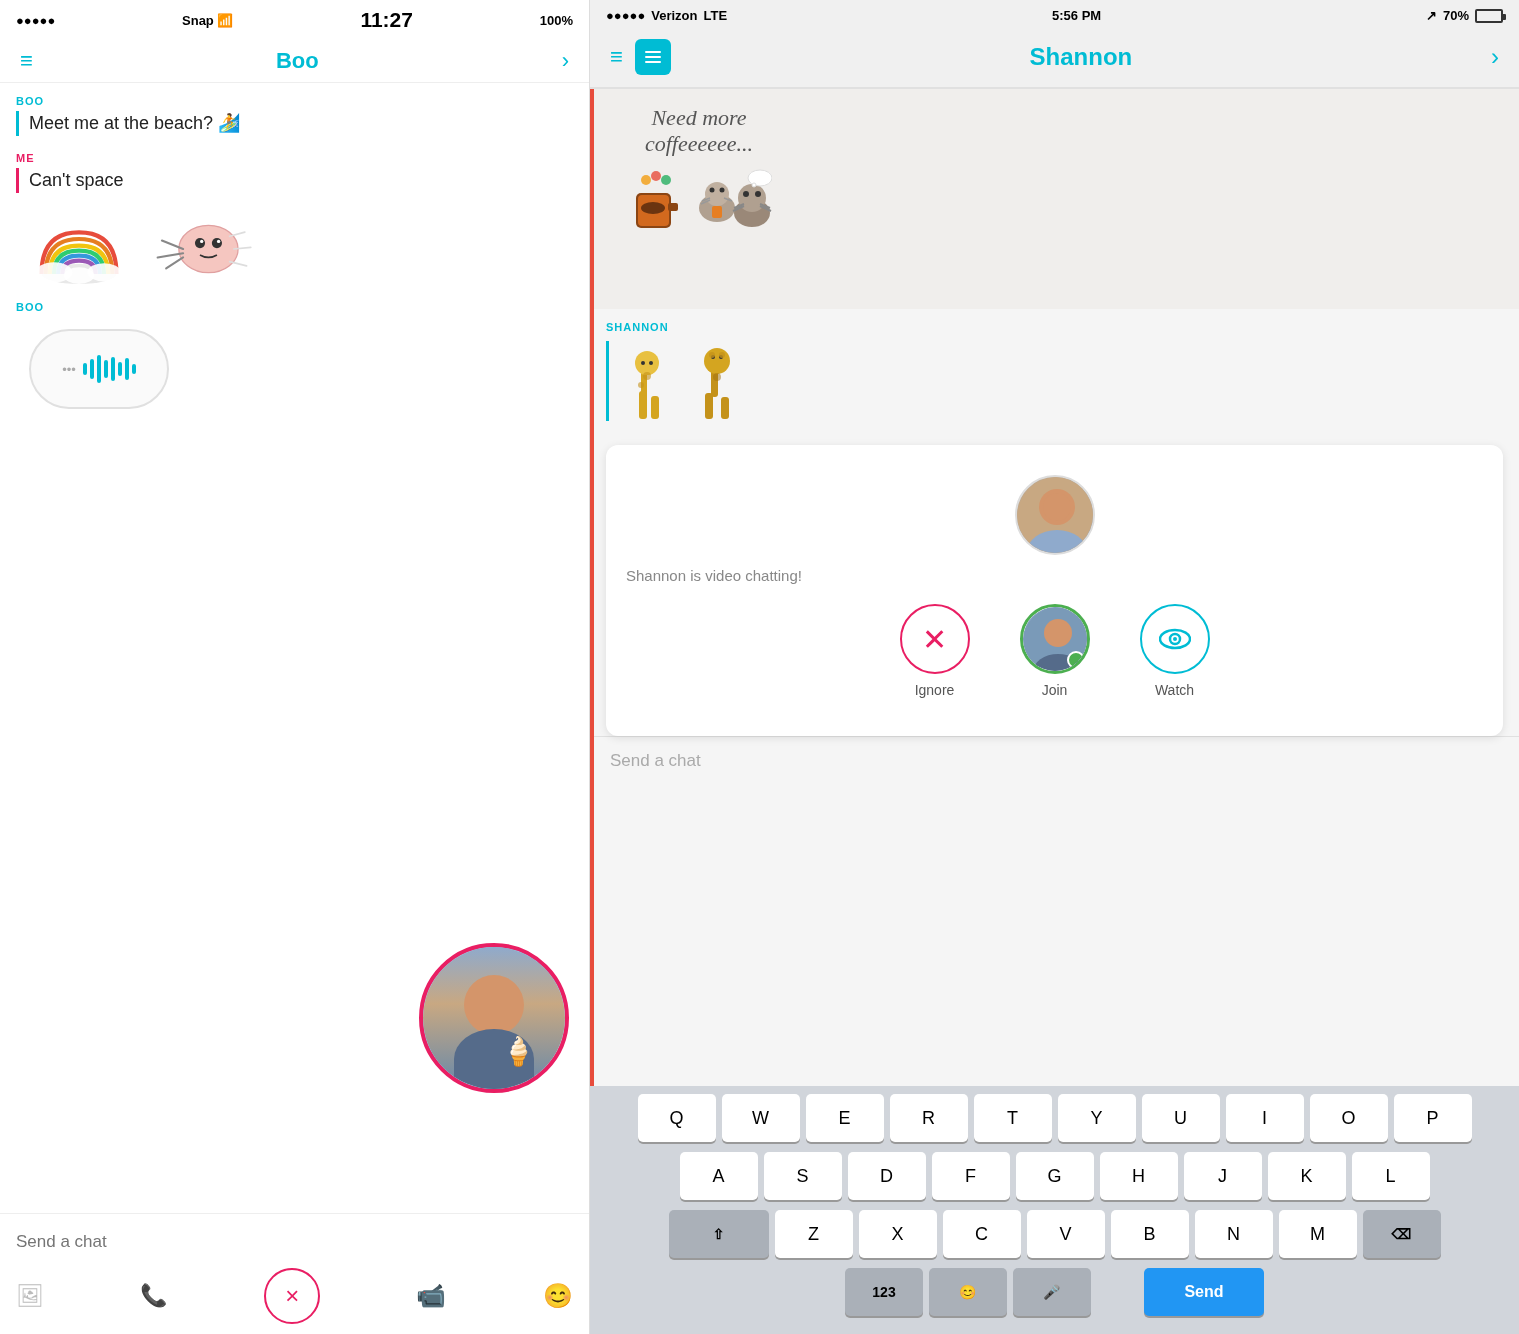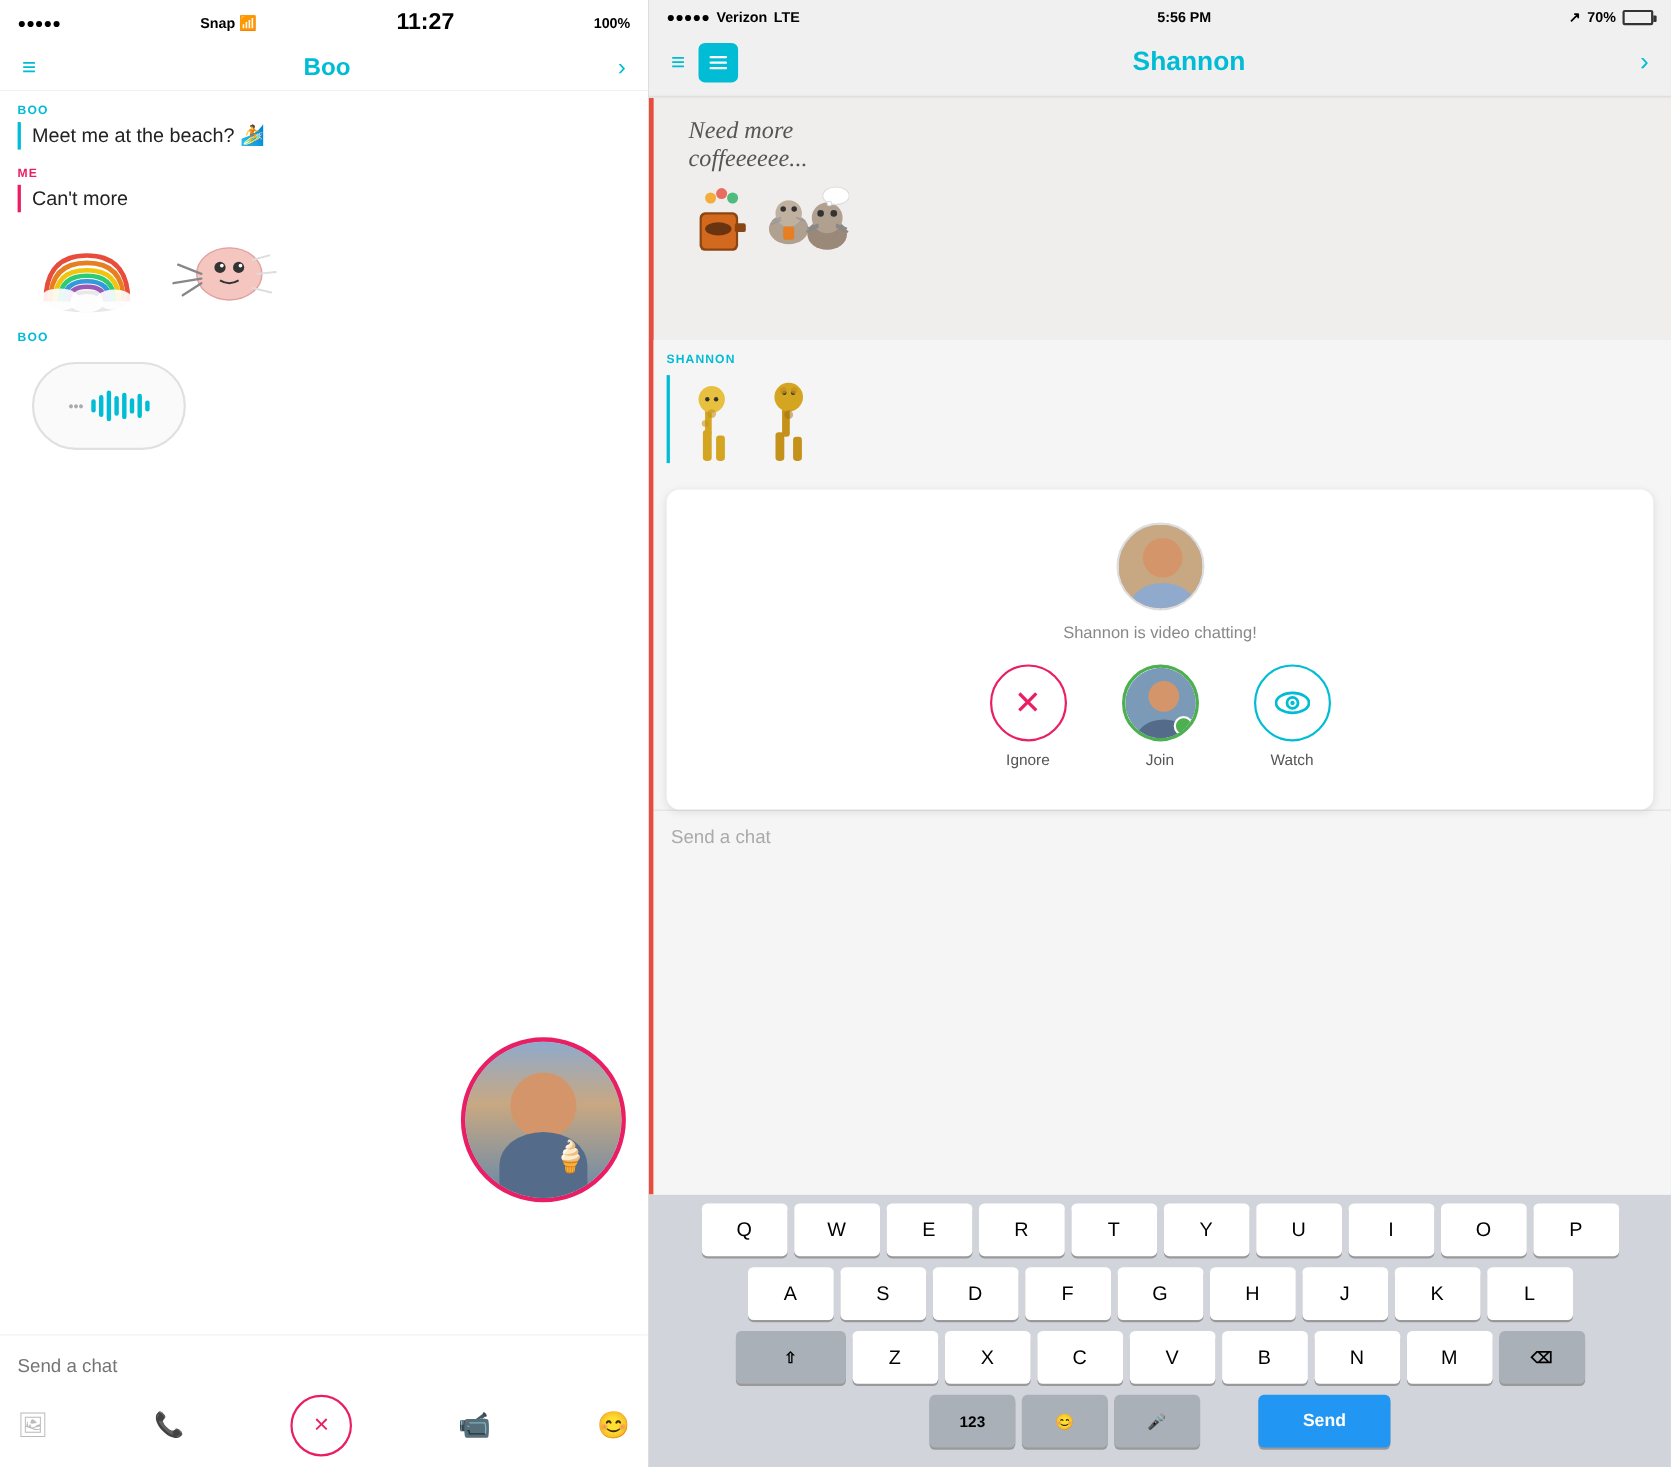--- a/index.html
+++ b/index.html
@@ -270,20 +270,21 @@
     }
 
     .sticker-preview-area {
       background: #f0eeec;
       padding: 16px;
       display: flex;
       gap: 30px;
       align-items: flex-start;
       border-left: 4px solid #e74c3c;
       min-height: 220px;
+      text-align: center;
     }
     .coffee-text {
       font-family: 'Georgia', serif;
       font-size: 22px;
       color: #555;
       font-style: italic;
       line-height: 1.2;
     }
     .coffee-cups {
       display: flex;
@@ -303,21 +304,20 @@
 
     .shannon-sender { color: #00bcd4; font-size: 11px; font-weight: 700; letter-spacing: 1px; margin-bottom: 8px; }
 
     .giraffe-row {
       display: flex;
       gap: 8px;
       margin-bottom: 12px;
     }
 
     .video-chat-notification {
-      text-align: center;
       padding: 10px 0;
     }
 
     .shannon-avatar-circle {
       width: 80px;
       height: 80px;
       border-radius: 50%;
       margin: 0 auto 12px;
       overflow: hidden;
       background: linear-gradient(135deg, #c8a882 0%, #8faacc 100%);
@@ -485,21 +485,21 @@
 
   <div class="chat-area">
 
     <div class="message-group">
       <div class="sender-label boo">BOO</div>
       <div class="message-bubble">Meet me at the beach? 🏄</div>
     </div>
 
     <div class="message-group">
       <div class="sender-label me">ME</div>
-      <div class="message-bubble me-bubble">Can't more</div>
+      <div class="message-bubble me-bubble">Can't space</div>
     </div>
 
     <div class="sticker-row">
 
       <svg class="rainbow-sticker" viewBox="0 0 120 80" xmlns="http://www.w3.org/2000/svg">
         <ellipse cx="60" cy="70" rx="45" ry="12" fill="#e8e8e8"></ellipse>
         <path d="M15,70 Q15,20 60,20 Q105,20 105,70" fill="none" stroke="#e74c3c" stroke-width="5"></path>
         <path d="M20,70 Q20,28 60,28 Q100,28 100,70" fill="none" stroke="#e67e22" stroke-width="5"></path>
         <path d="M25,70 Q25,36 60,36 Q95,36 95,70" fill="none" stroke="#f1c40f" stroke-width="5"></path>
         <path d="M30,70 Q30,42 60,42 Q90,42 90,70" fill="none" stroke="#2ecc71" stroke-width="5"></path>

